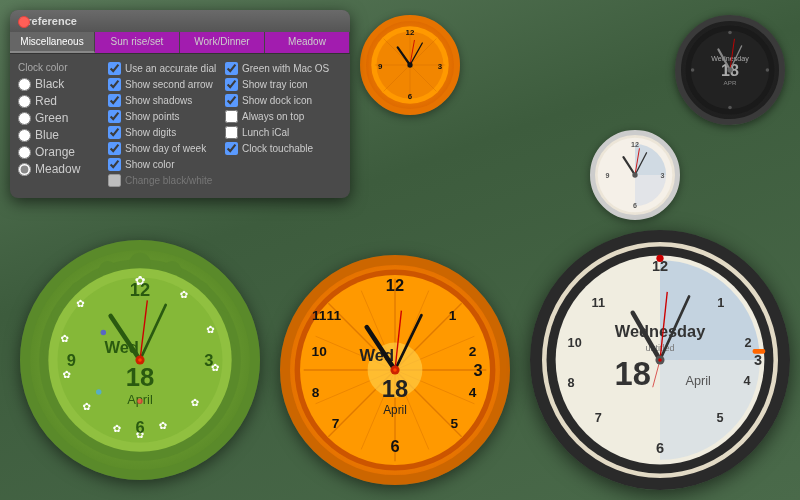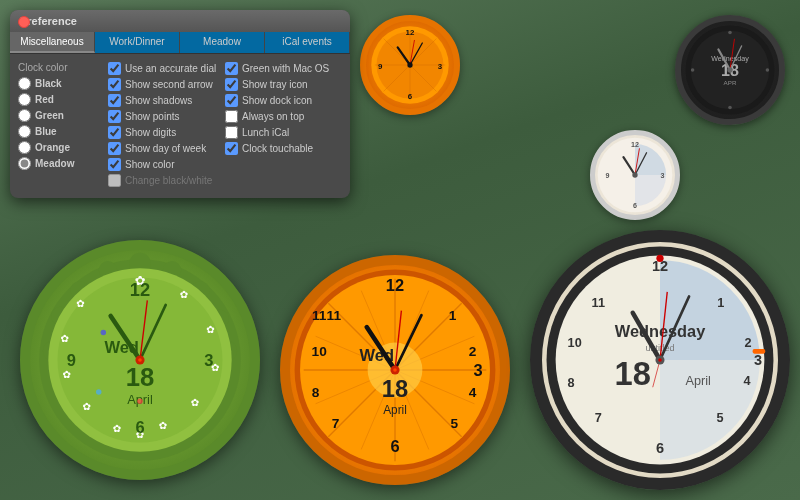--- a/index.html
+++ b/index.html
@@ -38,21 +38,21 @@
       left: 8px;
       top: 6px;
       width: 12px;
       height: 12px;
       background: #ff5f57;
       border-radius: 50%;
       border: 1px solid #e0443e;
     }
     .pref-tabs {
       display: flex;
-      background: #0369a1;
+      background: #a21caf;
       border-bottom: 1px solid #333;
     }
     .pref-tab {
       flex: 1;
       padding: 4px 6px;
       font-size: 10px;
       color: #ccc;
       text-align: center;
       border-right: 1px solid #444;
       cursor: pointer;
@@ -78,23 +78,22 @@
       display: flex;
       align-items: center;
       gap: 4px;
       margin-bottom: 3px;
     }
     .radio-item input[type="radio"] {
       margin: 0;
       accent-color: #888;
     }
     .radio-item label {
-      font-size: 10px;
+      font-size: 12px;
       color: #ccc;
-      font-weight: bold;
     }
     .check-group {
       flex: 1;
     }
     .check-item {
       display: flex;
       align-items: center;
       gap: 4px;
       margin-bottom: 3px;
     }
@@ -200,27 +199,27 @@
 <div class="pref-panel">
   <div class="pref-titlebar">
     <div class="close-btn"></div>
     <span>Preference</span>
   </div>
   <div class="pref-tabs">
     <div class="pref-tab active">
       <span>Miscellaneous</span>
     </div>
     <div class="pref-tab">
+      <span>Sun rise/set</span>
+    </div>
+    <div class="pref-tab">
       <span>Work/Dinner</span>
     </div>
     <div class="pref-tab">
       <span>Meadow</span>
-    </div>
-    <div class="pref-tab">
-      <span>iCal events</span>
     </div>
   </div>
   <div class="pref-body">
 
     <div class="clock-color-col">
       <div class="col-title">Clock color</div>
       <div class="radio-item">
         <input type="radio" name="clockcolor" style=""> 
           <label>Black</label>
       </div>

